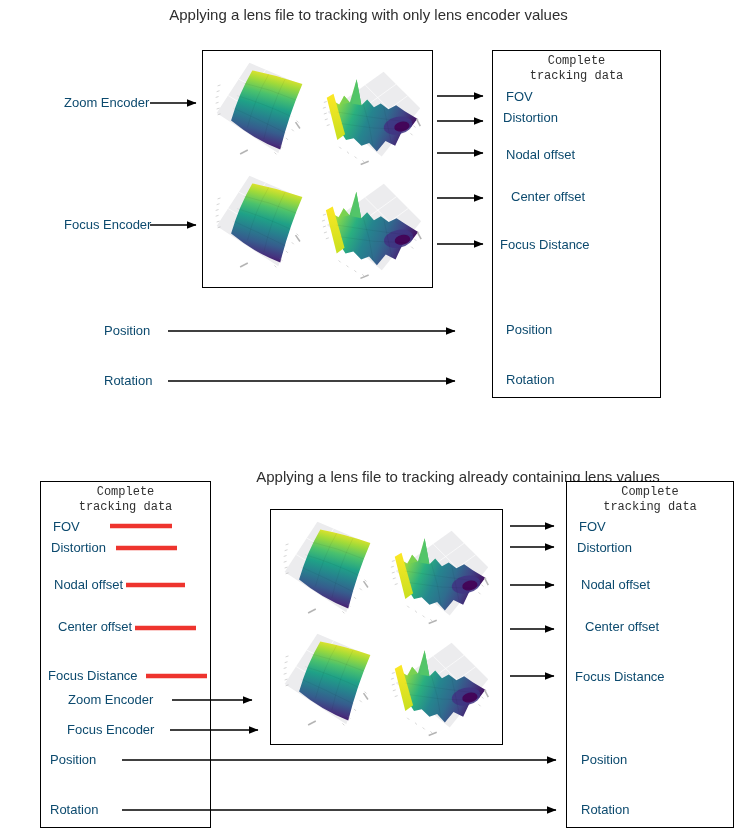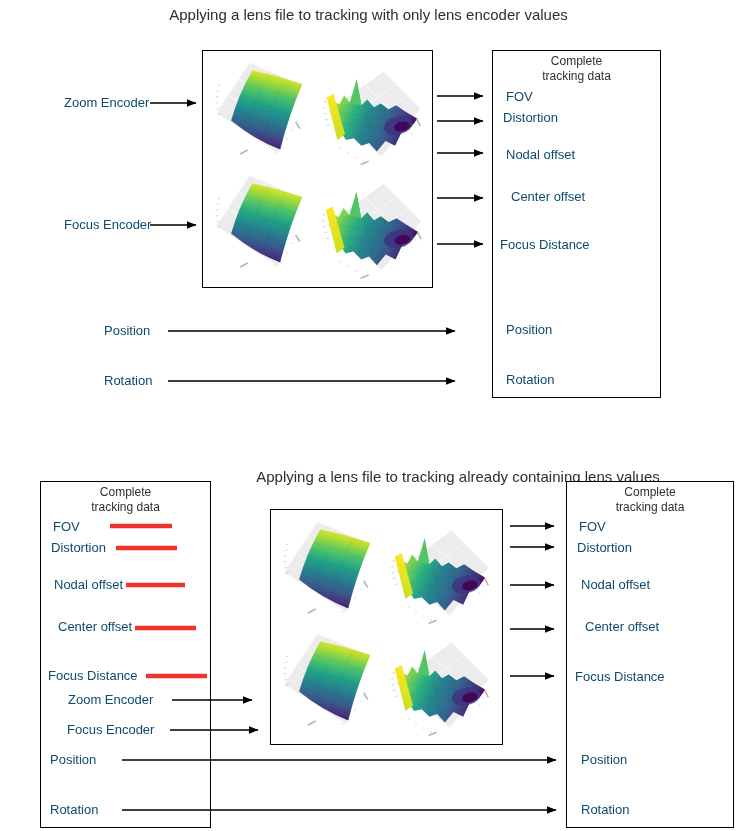--- a/index.html
+++ b/index.html
@@ -10,21 +10,21 @@
   .title {
     position:absolute; font-size:15px; color:#2e2e2e; text-align:center; white-space:nowrap;
   }
   .box {
     position:absolute; border:1.5px solid #000; background:#fff; box-sizing:border-box;
   }
   .lbl {
     position:absolute; font-size:13px; line-height:16px; color:#0c4a6e; white-space:nowrap;
   }
   .hdr {
-    position:absolute; font-size:12px; line-height:15px; color:#2f2f2f; text-align:center;
+    position:absolute; font-size:12px; line-height:15px; color:#2f2f2f; text-align:center;font-family:Liberation Mono, monospace;
   }
   .plot { position:absolute; }
   #overlay { position:absolute; left:0; top:0; pointer-events:none; }
   svg { display:block; }
 </style>
 </head>
 <body>
 
 <div id="stage">
 

